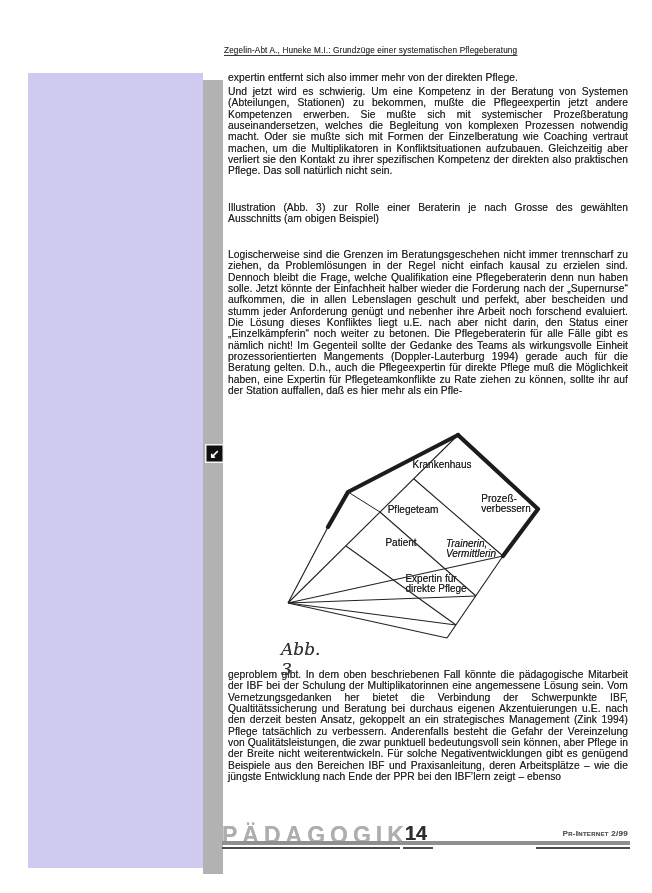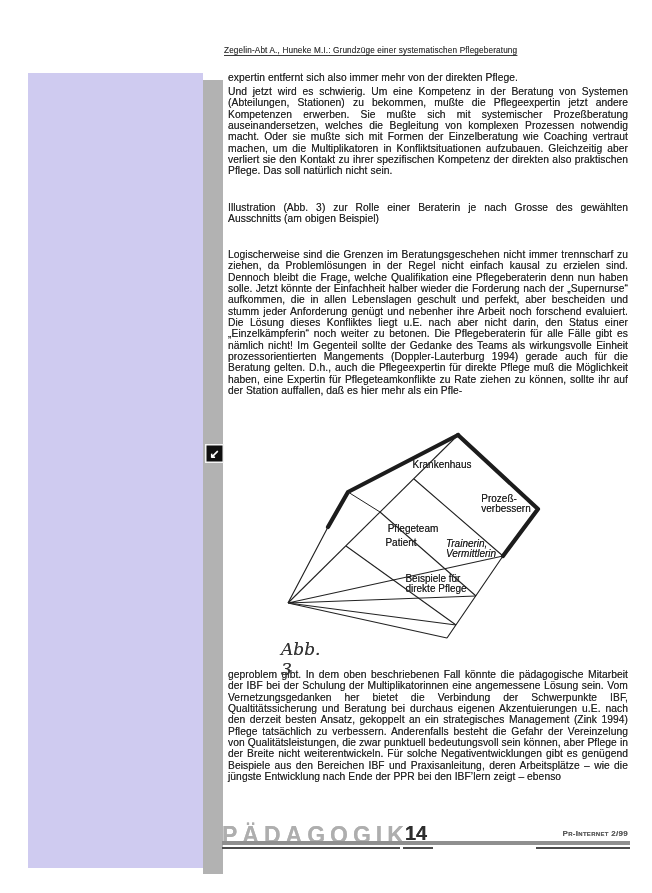--- a/index.html
+++ b/index.html
@@ -104,32 +104,32 @@
       <path d="M458,435 L288,603" stroke="#222" stroke-width="1.1"></path>
 
       <path d="M414,479 L503,556 M380,512 L476,596 M346,546 L456,625" stroke="#222" stroke-width="1.1"></path>
 
       <path d="M288,603 L503,556 M288,603 L476,596 M288,603 L456,625" stroke="#222" stroke-width="1.1"></path>
 
       <path d="M348,492 L380,512" stroke="#222" stroke-width="1.0"></path>
     </svg>
 
     <div class="fig-label" style="left:442px;top:465px;">Krankenhaus</div>
-    <div class="fig-label" style="left:413px;top:529px;">Pflegeteam</div>
+    <div class="fig-label" style="left:413px;top:510px;">Pflegeteam</div>
     <div class="fig-label" style="left:506px;top:504px;">
       <div>Prozeß-</div>
       <div>verbessern</div>
     </div>
     <div class="fig-label" style="left:382px;top:543px;margin-left:19px;">Patient</div>
     <div class="fig-label" style="left:471px;top:549px;font-style:italic;">
       <div>Trainerin,</div>
       <div>Vermittlerin</div>
     </div>
     <div class="fig-label" style="left:436px;top:584px;">
-      <div>Beispiele für</div>
+      <div>Expertin für</div>
       <div>direkte Pflege</div>
     </div>
     <div class="caption">Abb. 3</div>
   </div>
 
   <div class="footer-brand">PÄDAGOGIK</div>
   <div class="footer-page">14</div>
   <div class="footer-journal">Pr-Internet 2/99</div>
   <div class="rule-main"></div>
   <div class="rule-dark-left"></div>

